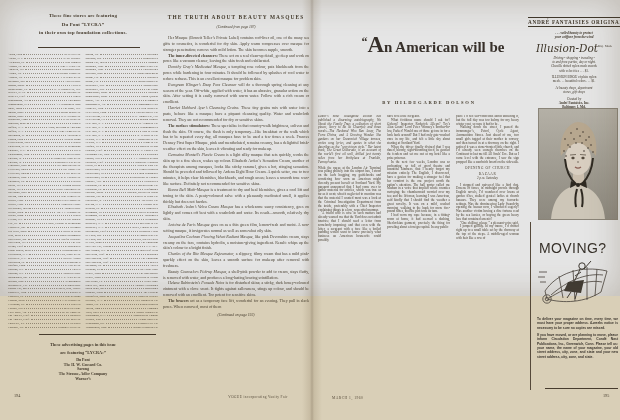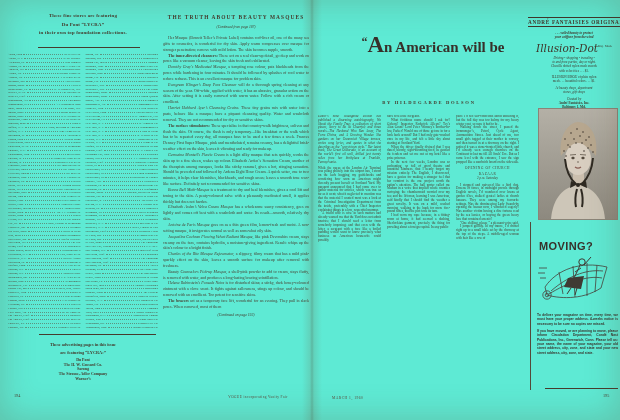--- a/index.html
+++ b/index.html
@@ -1,17 +1,17 @@
 <!DOCTYPE html>
 <html><head>
 <meta charset="utf-8">
 <style>
   html,body{margin:0;padding:0;}
   body{width:620px;height:420px;overflow:hidden;background:#d9cfb7;font-family:"Liberation Serif",serif;color:#3e362b;}
-  #spread{position:relative;width:620px;height:420px;background:#5eead4;}
+  #spread{position:relative;width:620px;height:296px;background:#e5e5e5;}
   #spread::after{content:"";position:absolute;inset:0;pointer-events:none;
     box-shadow:inset 0 0 34px rgba(95,75,45,.28);}
   .gutter{position:absolute;left:302px;top:0;width:20px;height:420px;
     background:linear-gradient(90deg,rgba(110,90,60,0) 0%,rgba(110,90,60,.16) 40%,rgba(85,66,42,.30) 50%,rgba(110,90,60,.16) 60%,rgba(110,90,60,0) 100%);}
   .abs{position:absolute;}
   .rule{background:#473c2e;}
 
   
   .promo-top{left:8px;top:12px;width:150px;text-align:center;font-weight:bold;}
   .promo-top div{font-size:4.8px;line-height:8.6px;letter-spacing:.2px;color:#443a2c;}
@@ -67,21 +67,21 @@
   .ad-lines{margin-top:2.5px;}
   .ad-line{font-size:3.25px;line-height:4.15px;}
   .ad-line.italic{font-style:italic;}
   .ad-line.bold{font-weight:bold;}
   .ad-line.gap{margin-top:2.5px;}
   .photo{left:538px;top:108px;width:80px;height:112px;border:.6px solid #8a8478;box-sizing:border-box;}
   .vrule{left:530px;top:222px;width:.8px;height:168px;background:#55493a;}
 
   
   .moving{left:537px;top:240px;width:81px;font-family:"Liberation Sans",sans-serif;color:#37312a;}
-  .moving-title{font-size:11px;font-weight:bold;letter-spacing:.4px;margin:0 0 2px 2px;}
+  .moving-title{font-size:14px;font-weight:normal;letter-spacing:.4px;margin:0 0 2px 2px;}
   .carpet-wrap{margin:1px 0 3px 0;}
   .moving-paras p{font-size:3.3px;line-height:4.35px;font-weight:bold;text-align:justify;margin:0 0 3px;}
   .rule-br{left:545px;top:388px;width:73px;height:1.3px;}
 </style>
 </head>
 <body>
 
 <div id="spread">
 
   <div class="abs promo-top">

